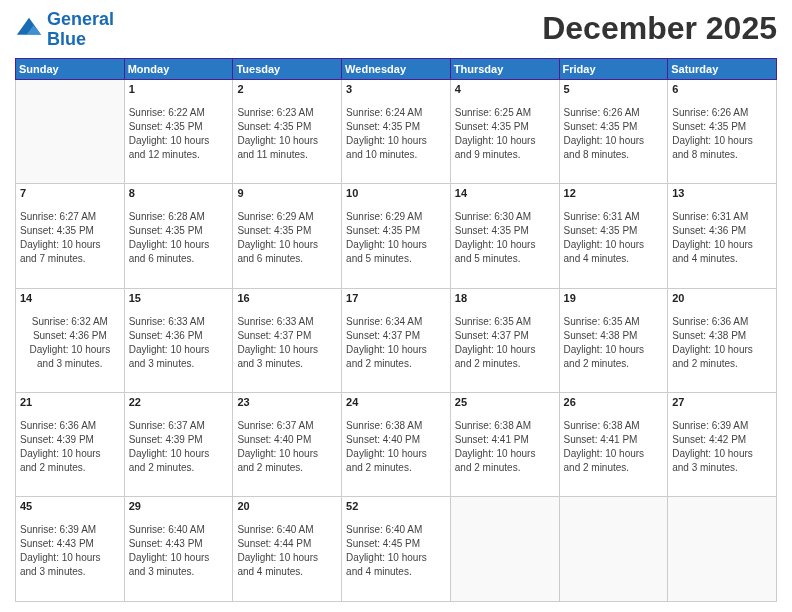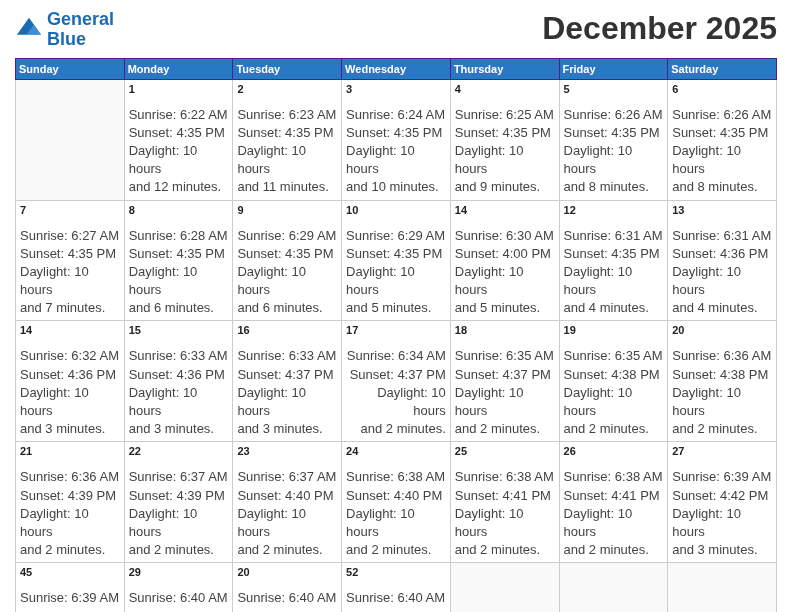--- a/index.html
+++ b/index.html
@@ -80,21 +80,21 @@
     }
     .day-num {
       font-size: 11px;
       font-weight: bold;
       color: #222;
       display: block;
       margin-bottom: 2px;
     }
     .day-info {
       line-height: 1.4;
-      font-size: 13px;
+      font-size: 10px;
       color: #444;
       margin-top: 11px;
     }
     .empty-cell {
       background: #f9f9f9;
     }
   </style>
 </head>
 <body>
 
@@ -198,21 +198,21 @@
           <td>
             <span class="day-num">10</span>
             <div class="day-info" style="white-space: pre-line;">Sunrise: 6:29 AM
 Sunset: 4:35 PM
 Daylight: 10 hours
 and 5 minutes.</div>
           </td>
           <td>
             <span class="day-num">14</span>
             <div class="day-info" style="white-space: pre-line;">Sunrise: 6:30 AM
-Sunset: 4:00 PM
+Sunset: 4:35 PM
 Daylight: 10 hours
 and 5 minutes.</div>
           </td>
           <td>
             <span class="day-num">12</span>
             <div class="day-info" style="white-space: pre-line;">Sunrise: 6:31 AM
 Sunset: 4:35 PM
 Daylight: 10 hours
 and 4 minutes.</div>
           </td>
@@ -220,42 +220,42 @@
             <span class="day-num">13</span>
             <div class="day-info" style="white-space: pre-line;">Sunrise: 6:31 AM
 Sunset: 4:36 PM
 Daylight: 10 hours
 and 4 minutes.</div>
           </td>
         </tr>
         <tr>
           <td>
             <span class="day-num">14</span>
-            <div class="day-info" style="white-space: pre-line;">Sunrise: 6:32 AM
+            <div class="day-info" style="white-space: pre-line; text-align: center;">Sunrise: 6:32 AM
 Sunset: 4:36 PM
 Daylight: 10 hours
 and 3 minutes.</div>
           </td>
           <td>
             <span class="day-num">15</span>
             <div class="day-info" style="white-space: pre-line;">Sunrise: 6:33 AM
 Sunset: 4:36 PM
 Daylight: 10 hours
 and 3 minutes.</div>
           </td>
           <td>
             <span class="day-num">16</span>
             <div class="day-info" style="white-space: pre-line;">Sunrise: 6:33 AM
 Sunset: 4:37 PM
 Daylight: 10 hours
 and 3 minutes.</div>
           </td>
           <td>
             <span class="day-num">17</span>
-            <div class="day-info" style="white-space: pre-line; text-align: right;">Sunrise: 6:34 AM
+            <div class="day-info" style="white-space: pre-line;">Sunrise: 6:34 AM
 Sunset: 4:37 PM
 Daylight: 10 hours
 and 2 minutes.</div>
           </td>
           <td>
             <span class="day-num">18</span>
             <div class="day-info" style="white-space: pre-line;">Sunrise: 6:35 AM
 Sunset: 4:37 PM
 Daylight: 10 hours
 and 2 minutes.</div>

